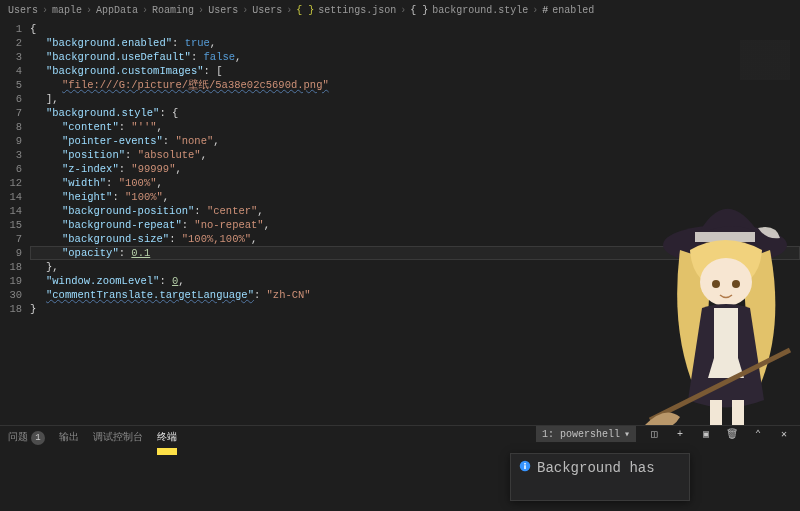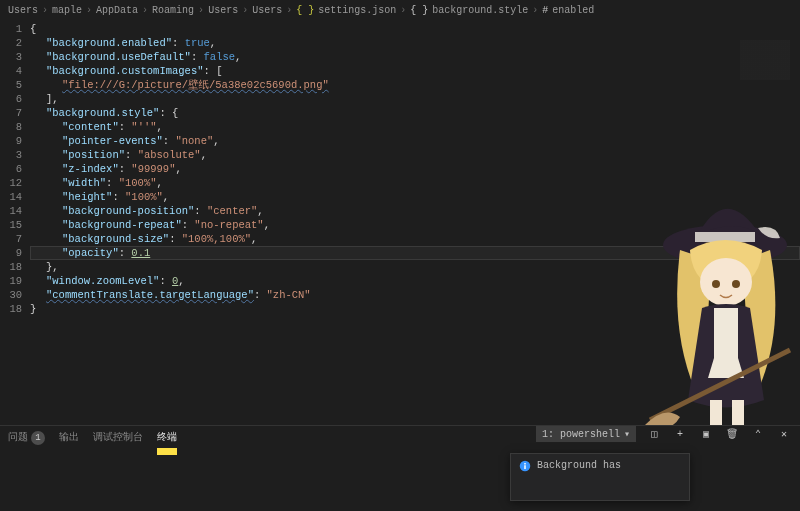--- a/index.html
+++ b/index.html
@@ -116,21 +116,21 @@
 
   .notif {
     position: absolute;
     right: 110px; bottom: 10px;
     width: 180px; height: 48px;
     background: #252526;
     border: 1px solid #3a3a3a;
     box-shadow: 0 2px 8px rgba(0,0,0,0.5);
     padding: 6px 8px;
     display: flex; gap: 6px;
-    font-size: 10px; color: #bbb;
+    font-size: 14px; color: #bbb;
     align-items: flex-start;
   }
   .notif .info-icon { color: #3794ff; flex-shrink: 0; }
 
   svg { display: block; }
 </style>
 </head>
 <body>
 
 <div class="breadcrumbs" id="breadcrumbs">

